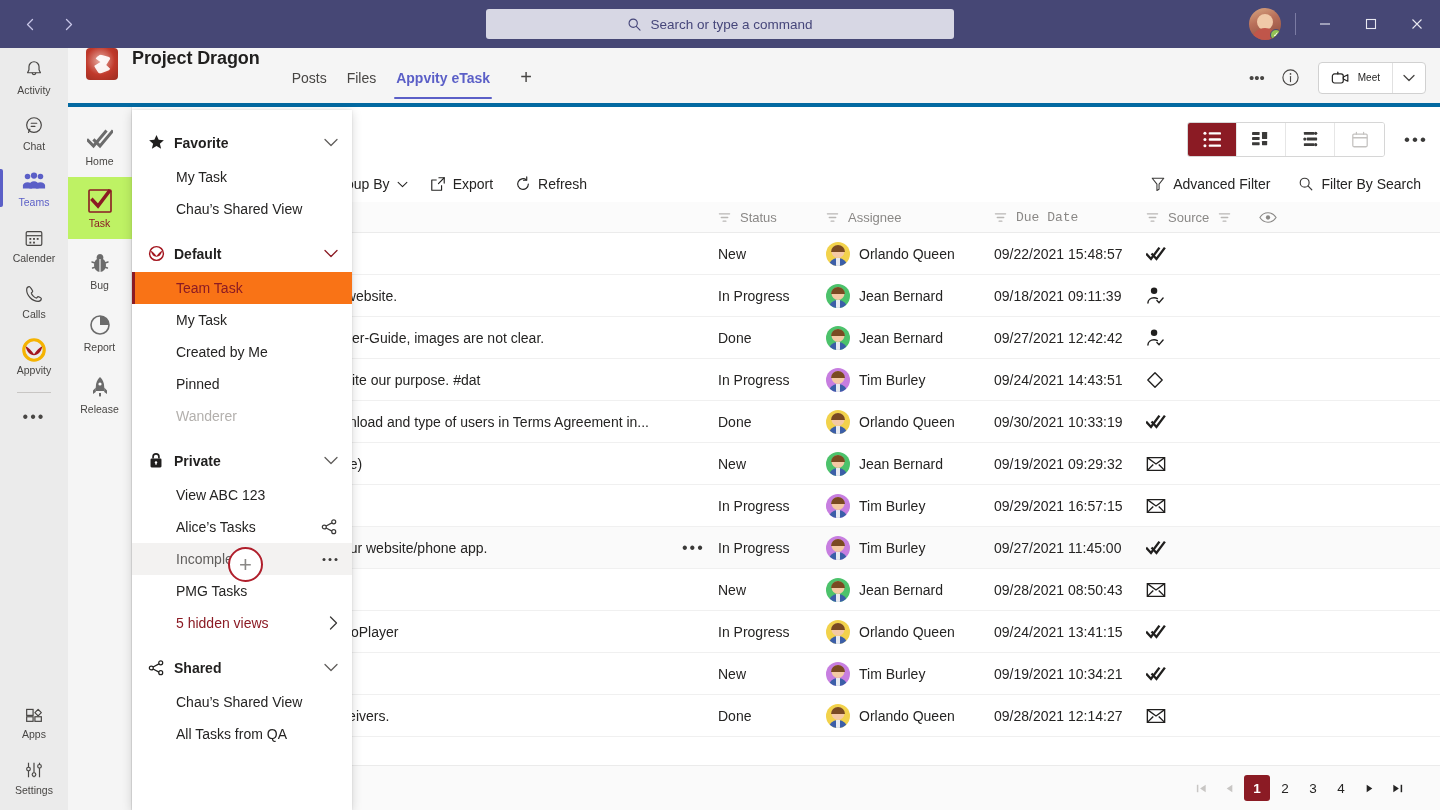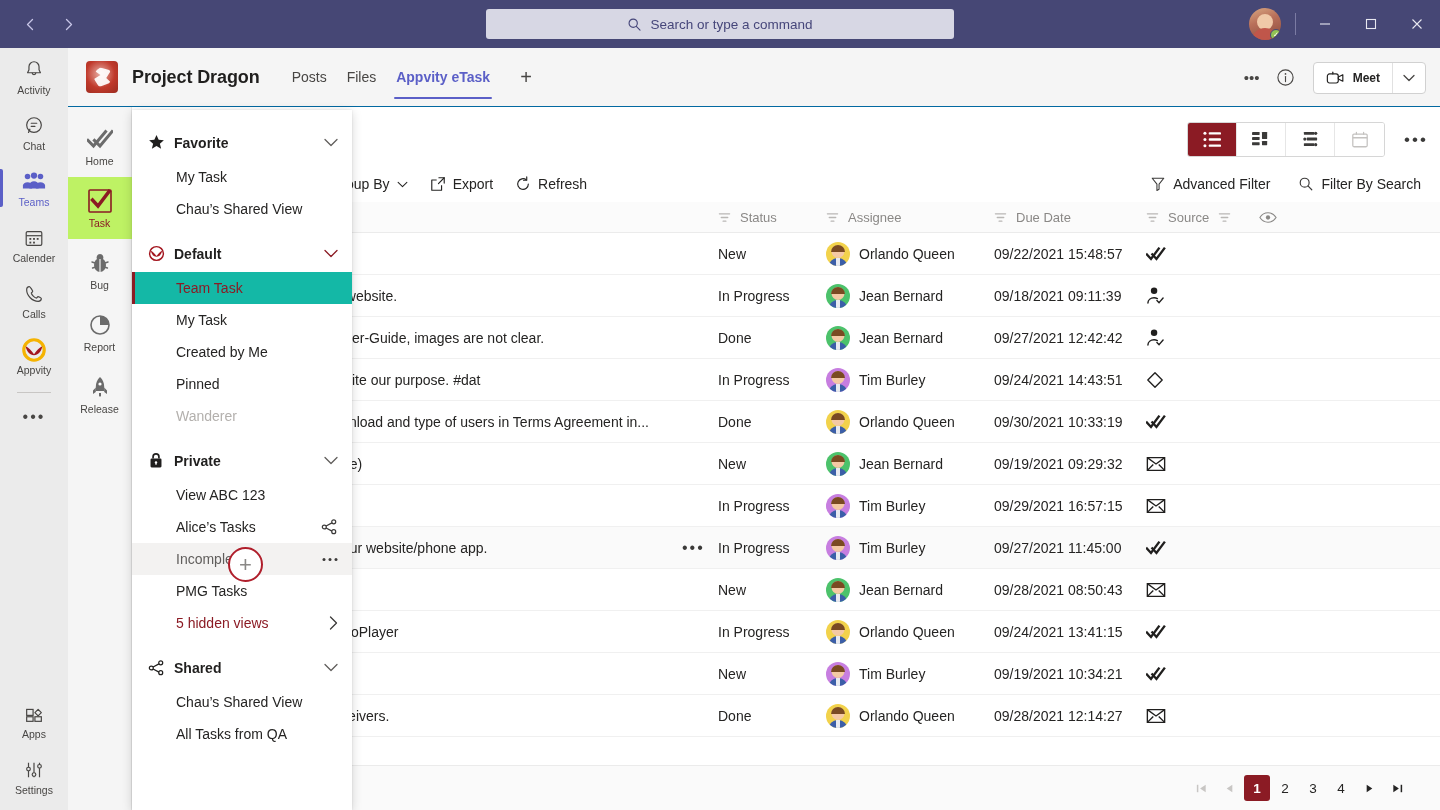--- a/index.html
+++ b/index.html
@@ -63,21 +63,21 @@
   .rail-item.active::before{
     content:"";position:absolute;left:0;top:9px;width:3px;height:38px;background:#5b5fc7;border-radius:0 2px 2px 0;
   }
   .rail-item .ic{height:26px;display:flex;align-items:center;justify-content:center;}
   .rail-sep{width:34px;height:1px;background:#c8c6c4;margin:8px 0 4px;}
   .rail-dots{width:68px;height:40px;display:flex;align-items:center;justify-content:center;color:#484644;font-size:16px;letter-spacing:2px;cursor:pointer;}
   .rail-bottom{position:absolute;bottom:6px;left:0;width:68px;display:flex;flex-direction:column;align-items:center;}
   
   .team-header{
     position:absolute;left:68px;top:48px;width:1372px;height:59px;background:#f5f5f5;
-    display:flex;align-items:center;border-bottom:1px solid #0369a1;
+    display:flex;align-items:flex-start;border-bottom:4px solid #0369a1;
   }
   .team-logo{
     width:32px;height:32px;border-radius:4px;margin-left:18px;flex:none;
     background:radial-gradient(circle at 45% 40%, #e8b0a6 0%, #c0392b 55%, #9b2c20 100%);
     position:relative;overflow:hidden;
   }
   .team-logo::after{
     content:"";position:absolute;left:8px;top:6px;width:17px;height:20px;
     background:#fff;border-radius:60% 40% 50% 50% / 55% 45% 50% 50%;
     clip-path:polygon(25% 0,100% 18%,72% 55%,100% 78%,30% 100%,0 60%,38% 40%,0 18%);
@@ -95,22 +95,22 @@
   }
   .ch-add{width:32px;height:32px;display:flex;align-items:center;justify-content:center;
     color:#484644;font-size:20px;margin-left:10px;cursor:pointer;font-weight:300;}
   .th-right{position:absolute;right:14px;top:0;height:59px;display:flex;align-items:center;gap:4px;}
   .th-icon{width:30px;height:30px;display:flex;align-items:center;justify-content:center;
     color:#484644;cursor:pointer;font-size:15px;}
   .meet-btn{
     display:flex;align-items:center;height:32px;border:1px solid #d1d1d1;border-radius:4px;
     background:#fff;margin-left:8px;overflow:hidden;
   }
-  .meet-main{display:flex;align-items:center;gap:7px;padding:0 12px;height:100%;font-size:12px;
-    font-weight:700;color:#252423;cursor:pointer;}
+  .meet-main{display:flex;align-items:center;gap:7px;padding:0 12px;height:100%;font-size:10px;
+    font-weight:400;color:#252423;cursor:pointer;}
   .meet-split{width:1px;height:100%;background:#e1e1e1;}
   .meet-caret{width:32px;height:100%;display:flex;align-items:center;justify-content:center;
     color:#484644;cursor:pointer;}
   
   .app-rail{
     position:absolute;left:68px;top:107px;width:64px;height:703px;background:#f5f5f5;
     border-right:1px solid #e6e6e6;display:flex;flex-direction:column;align-items:center;padding-top:8px;
   }
   .ar-item{
     width:64px;height:62px;display:flex;flex-direction:column;align-items:center;justify-content:center;
@@ -149,21 +149,21 @@
   .table{position:absolute;left:0;top:95px;width:1320px;margin-left:32px;}
   .thead{
     height:31px;display:flex;align-items:center;background:#fbfbfb;border-bottom:1px solid #ebebeb;
     color:#8a8886;font-size:13px;
   }
   .th{display:flex;align-items:center;gap:9px;height:31px;}
   .th .fil{color:#b9b7b5;display:flex;align-items:center;}
   .c-name{width:554px;padding-left:16px;}
   .c-status{width:108px;}
   .c-assignee{width:168px;}
-  .c-due{width:152px;}
+  .c-due{width:152px;font-family:Liberation Mono, monospace;}
   .c-source{width:92px;}
   .c-eye{width:60px;display:flex;align-items:center;justify-content:center;}
   .row{
     height:42px;display:flex;align-items:center;border-bottom:1px solid #f0f0f0;font-size:14px;
     color:#252423;cursor:pointer;position:relative;
   }
   .row.hover{background:#fafafa;}
   .cell{display:flex;align-items:center;height:42px;}
   .cell.name{width:554px;padding-left:16px;padding-right:10px;white-space:nowrap;overflow:hidden;text-overflow:ellipsis;display:block;line-height:42px;}
   .cell.status{width:108px;}
@@ -200,21 +200,21 @@
     height:37px;display:flex;align-items:center;padding:0 16px 0 16px;font-weight:700;font-size:14px;
     color:#201f1e;cursor:pointer;position:relative;
   }
   .fo-group .gic{width:26px;display:flex;align-items:center;color:#201f1e;}
   .fo-group .cv{position:absolute;right:14px;color:#605e5c;}
   .fo-group.red .cv{color:#8b1b24;}
   .fo-item{
     height:32px;display:flex;align-items:center;padding-left:44px;font-size:14px;color:#252423;
     cursor:pointer;position:relative;
   }
-  .fo-item.sel{color:#8b1b24;background:#14b8a6;}
+  .fo-item.sel{color:#8b1b24;background:#f97316;}
   .fo-item.sel::before{content:"";position:absolute;left:0;top:0;width:3px;height:100%;background:#8b1b24;}
   .fo-item.dim{color:#b3b0ad;}
   .fo-item.hov{background:#f3f2f1;color:#605e5c;}
   .fo-item .ritem{position:absolute;right:14px;color:#3b3a39;display:flex;align-items:center;}
   .fo-item.hidden-views{color:#8b1b24;}
   .fo-spacer{height:10px;}
   .plus-circle{
     position:absolute;left:96px;top:437px;width:35px;height:35px;border-radius:50%;
     border:2px solid #b01f2c;background:#fff;display:flex;align-items:center;justify-content:center;
     color:#8a8886;font-size:22px;font-weight:300;z-index:60;cursor:pointer;

